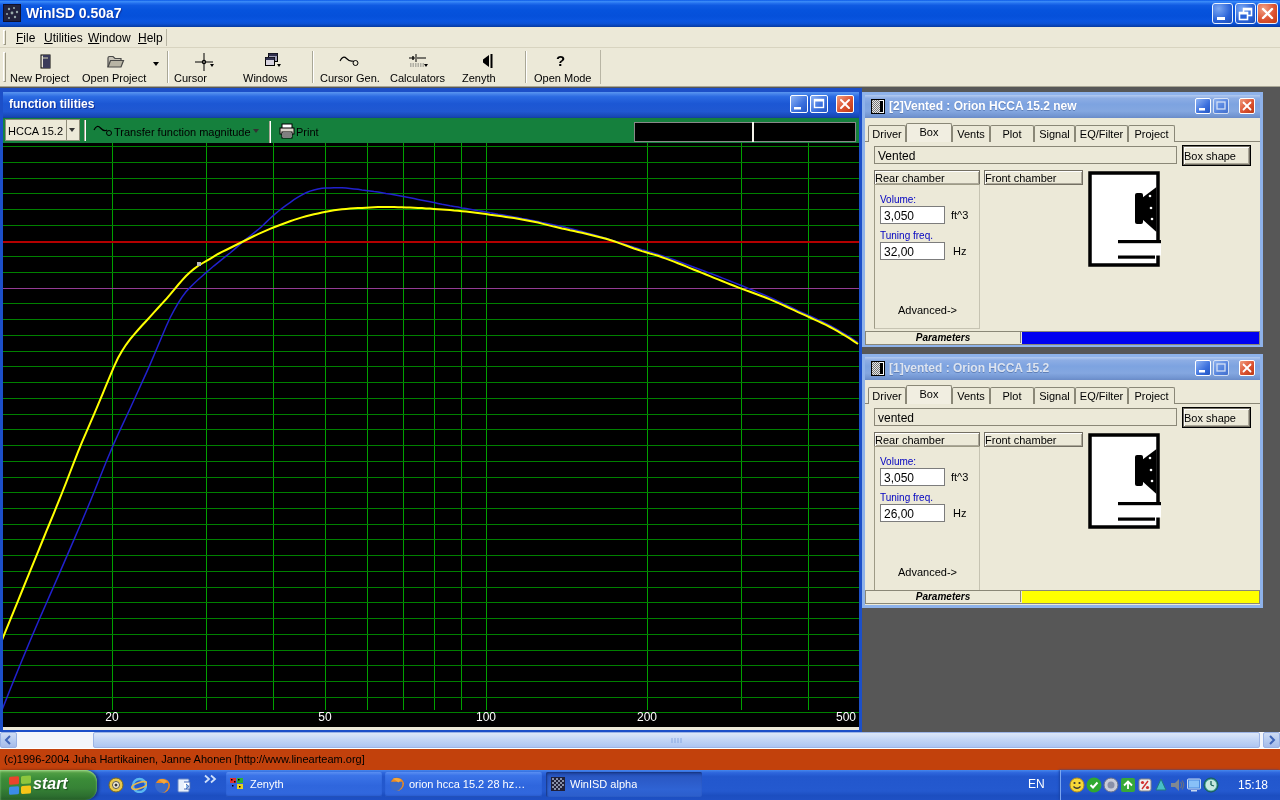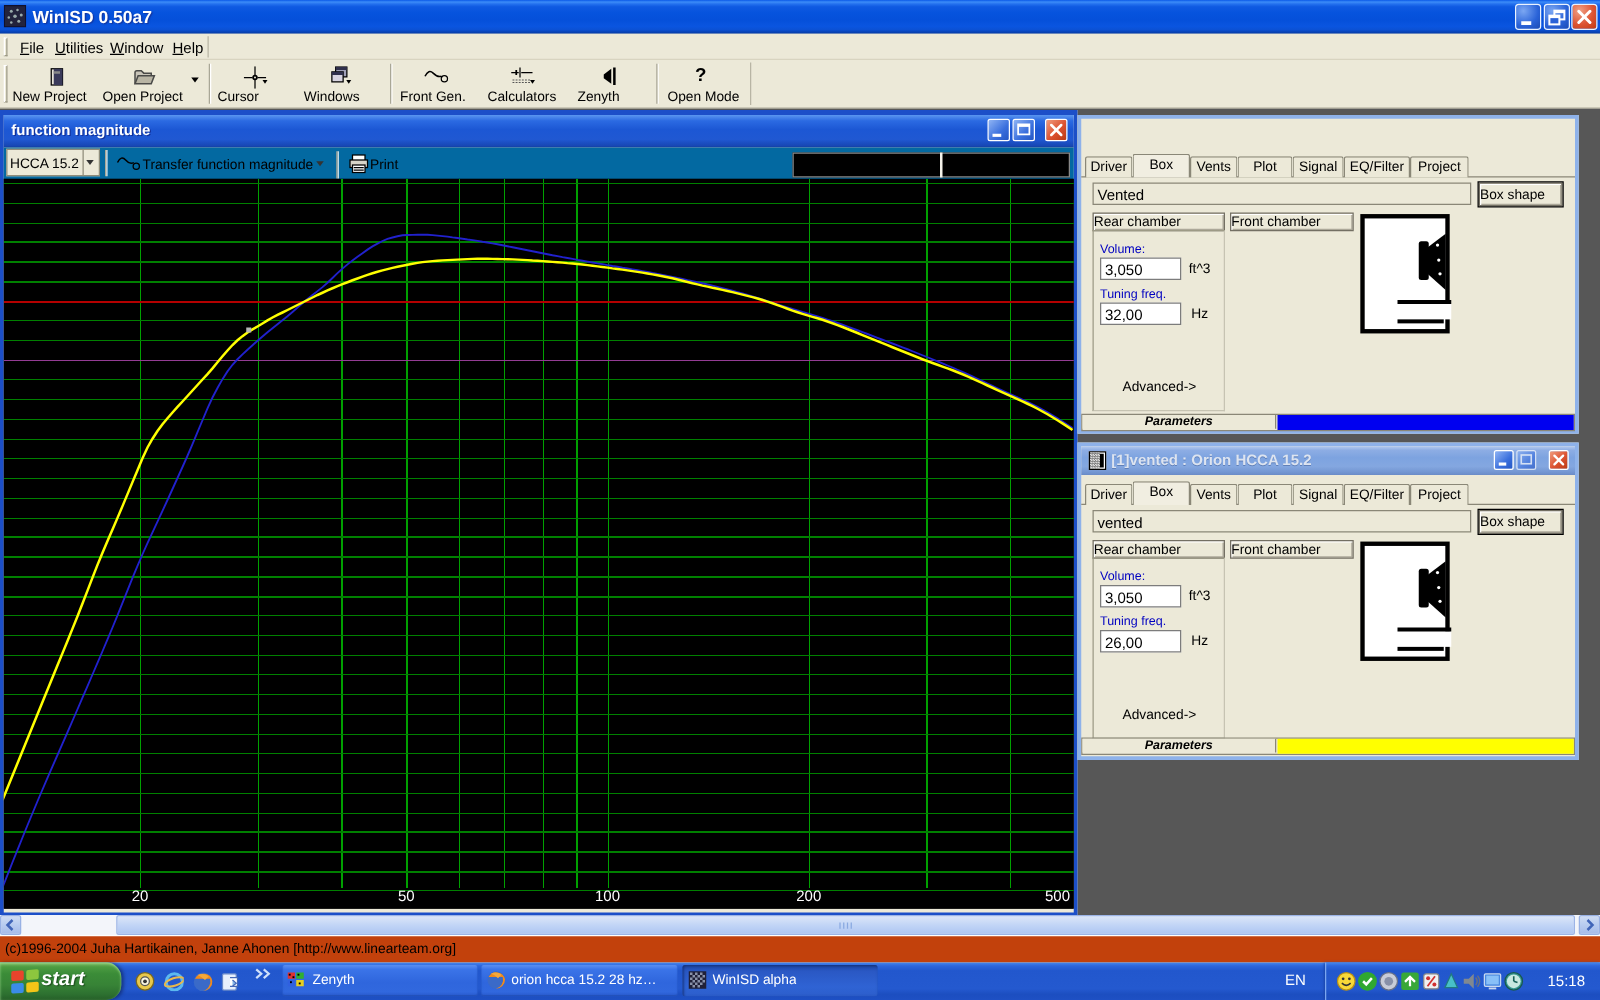--- a/index.html
+++ b/index.html
@@ -25,21 +25,21 @@
 .tbarrow{position:absolute;width:0;height:0;border-left:3px solid transparent;border-right:3px solid transparent;border-top:4px solid #000}
 
 #mdi{left:0;top:87px;width:1280px;height:645px;background:#575757}
 
 #fmwin{left:0;top:1px;width:862px;height:645px;background:#ece9d8;border:3px solid #1c4fc8;border-top:4px solid #1c4fc8}
 #fmtitle{left:0px;top:0px;width:856px;height:26px;background:linear-gradient(180deg,#5a96f0 0%,#2b6ae2 18%,#1c57d4 45%,#2058d2 75%,#1747b4 95%,#123d9e 100%)}
 #fmtitle .ttext{position:absolute;left:6px;top:5px;color:#fff;font-weight:bold;font-size:12px;text-shadow:1px 1px 0 #12329c}
 .smbtn{position:absolute;top:3px;width:18px;height:18px;border-radius:2px;border:1px solid #fff}
 .smbtn.b{background:linear-gradient(135deg,#8fb4f4,#3a6fdd 60%,#2557c4)}
 .smbtn.r{background:linear-gradient(135deg,#f09c7e,#dc5231 55%,#bb3a14)}
-#fmtool{left:0px;top:26px;width:856px;height:42px;background:#0369a1}
+#fmtool{left:0px;top:26px;width:856px;height:42px;background:#15803d}
 .combo{position:absolute;background:#fff;border:1px solid #7c7c7c}
 .carrow{position:absolute;width:0;height:0;border-left:3px solid transparent;border-right:3px solid transparent;border-top:4px solid #333}
 
 #plot{left:0px;top:51px;width:856px;height:584px;background:#000}
 
 .child{background:#ece9d8;border:3px solid #8eb2ea;}
 #w2{left:862px;top:5px;width:401px;height:255px}
 #w1{left:862px;top:267px;width:401px;height:254px}
 #w1 .pbar{top:233px !important}
 .ctitle{position:absolute;left:0;top:0;right:0;height:23px;
@@ -163,21 +163,21 @@
     </svg>
  <div class="tbarrow" style="left:277px;top:16px;border-left-width:2.5px;border-right-width:2.5px;border-top-width:3.5px"></div>
  <div class="tbtxt" style="left:243px;width:60px">Windows</div>
  <div class="tbsep" style="left:312px"></div>
 
  <svg class="abs" style="left:339px;top:7px" width="22" height="13">
       <path d="M1 6 Q4 0 7.5 3.5 T14 6" fill="none" stroke="#000" stroke-width="1.2"></path>
       <circle cx="16.5" cy="8" r="2.5" fill="none" stroke="#000"></circle>
       <line x1="14" y1="6" x2="15" y2="6.5" stroke="#000"></line>
     </svg>
- <div class="tbtxt" style="left:320px;width:62px">Front Gen.</div>
+ <div class="tbtxt" style="left:320px;width:62px">Cursor Gen.</div>
 
  <svg class="abs" style="left:408px;top:5px" width="20" height="15">
       <g stroke="#000" stroke-width="1">
         <line x1="1" y1="5" x2="7" y2="5"></line>
         <line x1="9" y1="5" x2="18" y2="5"></line>
         <line x1="8" y1="1" x2="8" y2="9"></line>
         <line x1="5" y1="3" x2="5" y2="7" stroke-width="1.4"></line>
       </g>
       <g stroke="#555" stroke-width=".8">
         <line x1="2" y1="11" x2="16" y2="11" stroke-dasharray="1.5 1"></line>
@@ -194,21 +194,21 @@
     </svg>
  <div class="tbtxt" style="left:462px;width:55px">Zenyth</div>
  <div class="tbsep" style="left:525px"></div>
  <div class="abs" style="left:556px;top:4px;font-size:15px;font-weight:bold;color:#000">?</div>
  <div class="tbtxt" style="left:534px;width:58px">Open Mode</div>
  <div class="abs" style="left:600px;top:2px;width:1px;height:34px;background:#b8b5a4"></div>
 </div>
 <div class="abs" id="mdi">
 <div class="abs" id="fmwin">
  <div class="abs" id="fmtitle">
-  <div class="ttext">function magnitude</div>
+  <div class="ttext">function tilities</div>
   <div class="smbtn b" style="left:787px"><svg width="16" height="16">
             <rect x="3" y="11" width="7" height="2.5" fill="#fff"></rect>
           </svg></div>
   <div class="smbtn b" style="left:807px"><svg width="16" height="16">
             <rect x="3.5" y="3.5" width="9" height="8" fill="none" stroke="#fff" stroke-width="1.4"></rect>
             <rect x="3.5" y="3.5" width="9" height="2" fill="#fff"></rect>
           </svg></div>
   <div class="smbtn r" style="left:833px"><svg width="16" height="16">
             <g stroke="#fff" stroke-width="2" stroke-linecap="round">
               <line x1="4" y1="4" x2="12" y2="12"></line>
@@ -301,20 +301,38 @@
   <g fill="#fff" font-size="12" text-anchor="middle" font-family="Liberation Sans, sans-serif">
    <text x="109" y="578">20</text>
           <text x="322" y="578">50</text>
           <text x="483" y="578">100</text>
           <text x="644" y="578">200</text>
           <text x="843" y="578">500</text>
   </g>
  </svg>
 </div>
 <div class="abs child" id="w2">
+ <div class="ctitle">
+  <div class="cicon">
+          <div class="chk"></div>
+        </div>
+  <div class="ttext" style="color:#ffffff">[2]Vented : Orion HCCA 15.2 new</div>
+  <div class="smbtn b" style="left:330px;top:3px;width:16px;height:16px"><svg width="14" height="14">
+            <rect x="3" y="9" width="6" height="2.5" fill="#fff"></rect>
+          </svg></div>
+  <div class="smbtn b" style="left:348px;top:3px;width:16px;height:16px;opacity:.65"><svg width="14" height="14">
+            <rect x="3" y="3" width="8" height="7" fill="none" stroke="#fff" stroke-width="1.3"></rect>
+          </svg></div>
+  <div class="smbtn r" style="left:374px;top:3px;width:16px;height:16px"><svg width="14" height="14">
+            <g stroke="#fff" stroke-width="1.8" stroke-linecap="round">
+              <line x1="3.5" y1="3.5" x2="10.5" y2="10.5"></line>
+              <line x1="10.5" y1="3.5" x2="3.5" y2="10.5"></line>
+            </g>
+          </svg></div>
+ </div>
  <div class="tabstrip" style="top:28px">
   <div class="tab" style="left:3px;width:38px">Driver</div>
   <div class="tab sel" style="left:41px;width:46px">Box</div>
   <div class="tab" style="left:87px;width:38px">Vents</div>
   <div class="tab" style="left:125px;width:44px">Plot</div>
   <div class="tab" style="left:169px;width:41px">Signal</div>
   <div class="tab" style="left:210px;width:53px">EQ/Filter</div>
   <div class="tab" style="left:263px;width:47px">Project</div>
   </div>
  <div class="efield" style="left:9px;top:51px;width:303px;height:18px">Vented</div>

